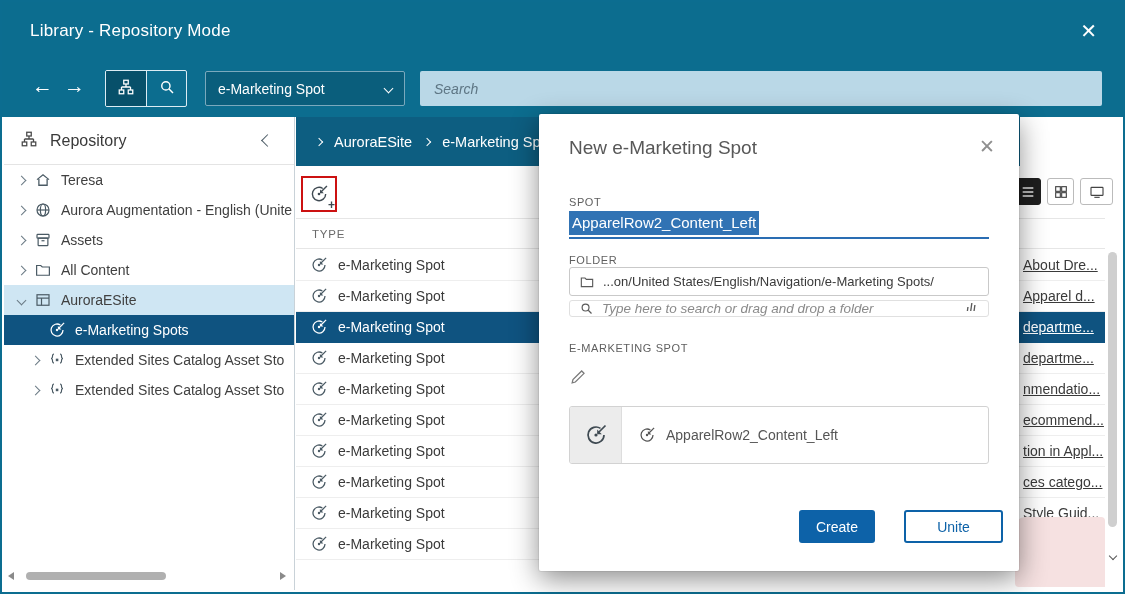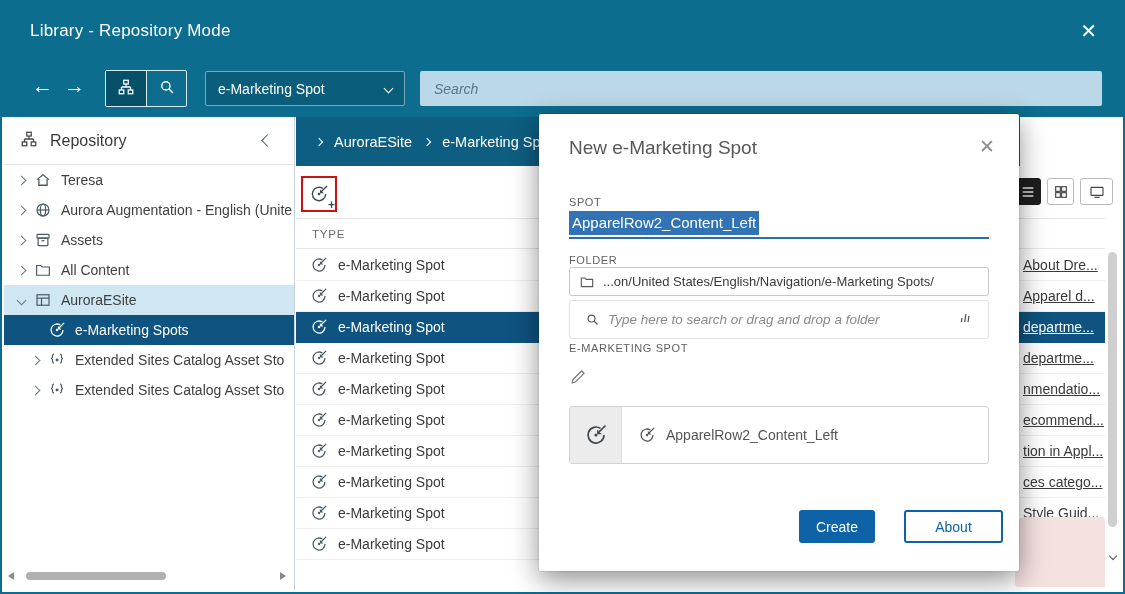--- a/index.html
+++ b/index.html
@@ -85,21 +85,21 @@
   .m-close { position:absolute; right:24px; top:21px; font-size:19px; color:#8f8f8f; cursor:pointer; }
   .m-label { position:absolute; left:30px; font-size:11px; color:#5f5f5f; letter-spacing:.6px; }
   .l-name { top:82px; }
   .l-folder { top:140px; }
   .l-spot { top:228px; }
   .name-input { position:absolute; left:30px; top:95px; right:30px; height:30px; border-bottom:2px solid #2a6db3; cursor:text; }
   .name-sel { display:inline-block; background:var(--selection,#3173b4); color:#fff; font-size:15px; padding:3px 3px 4px 3px; margin-top:2px; }
   .folder-box { position:absolute; left:30px; top:153px; width:420px; height:29px; border:1px solid #c9c9c9; border-radius:3px; display:flex; align-items:center; padding:0 9px; gap:8px; }
   .folder-box svg { width:16px; height:16px; color:#5a5a5a; flex:none; }
   .folder-path { font-size:13px; color:#3a3a3a; white-space:nowrap; overflow:hidden; }
-  .folder-search { position:absolute; left:30px; top:186px; width:420px; height:39px; border:1px solid #e0e0e0; border-radius:3px; display:flex; align-items:center; padding:0 15px; gap:8px; background:#fff; }
+  .folder-search { position:absolute; left:30px; top:186px; width:420px; height:17px; border:1px solid #e0e0e0; border-radius:3px; display:flex; align-items:center; padding:0 9px; gap:8px; background:#fff; }
   .folder-search svg { width:15px; height:15px; color:#5a5a5a; flex:none; }
   .fs-input { flex:1; border:none; outline:none; font-size:13.5px; color:#333; font-family:"Liberation Sans",sans-serif; }
   .fs-input::placeholder { font-style:italic; color:#8a8a8a; }
   .bars-icon { flex:none; color:#2a2a2a; transform:skewX(-8deg); }
   .bars-icon svg { width:16px; height:16px; }
   .pencil { position:absolute; left:30px; top:253px; color:#7a7a7a; cursor:pointer; }
   .pencil svg { width:19px; height:19px; }
   .spot-box { position:absolute; left:30px; top:292px; width:420px; height:58px; border:1px solid #d2d2d2; border-radius:3px; display:flex; align-items:stretch; overflow:hidden; }
   .spot-left { width:52px; background:#ececec; border-right:1px solid #ddd; display:flex; align-items:center; justify-content:center; color:#3f4a52; cursor:pointer; }
   .spot-left svg { width:24px; height:24px; }
@@ -496,16 +496,16 @@
             <path d="M20 12a8 8 0 1 1-3.5-6.6"></path>
             <path d="M21.5 2.5L14 10"></path>
             <path d="M13.2 6.6v4.6h4.6z" fill="currentColor" stroke="none"></path>
             <circle cx="12" cy="12" r="1.6" fill="currentColor" stroke="none"></circle>
           </svg>
         <span>ApparelRow2_Content_Left</span>
       </div>
     </div>
 
     <button class="btn btn-create">Create</button>
-    <button class="btn btn-cancel">About</button>
+    <button class="btn btn-cancel">Unite</button>
   </div>
 
 </div>
 
 </body></html>

